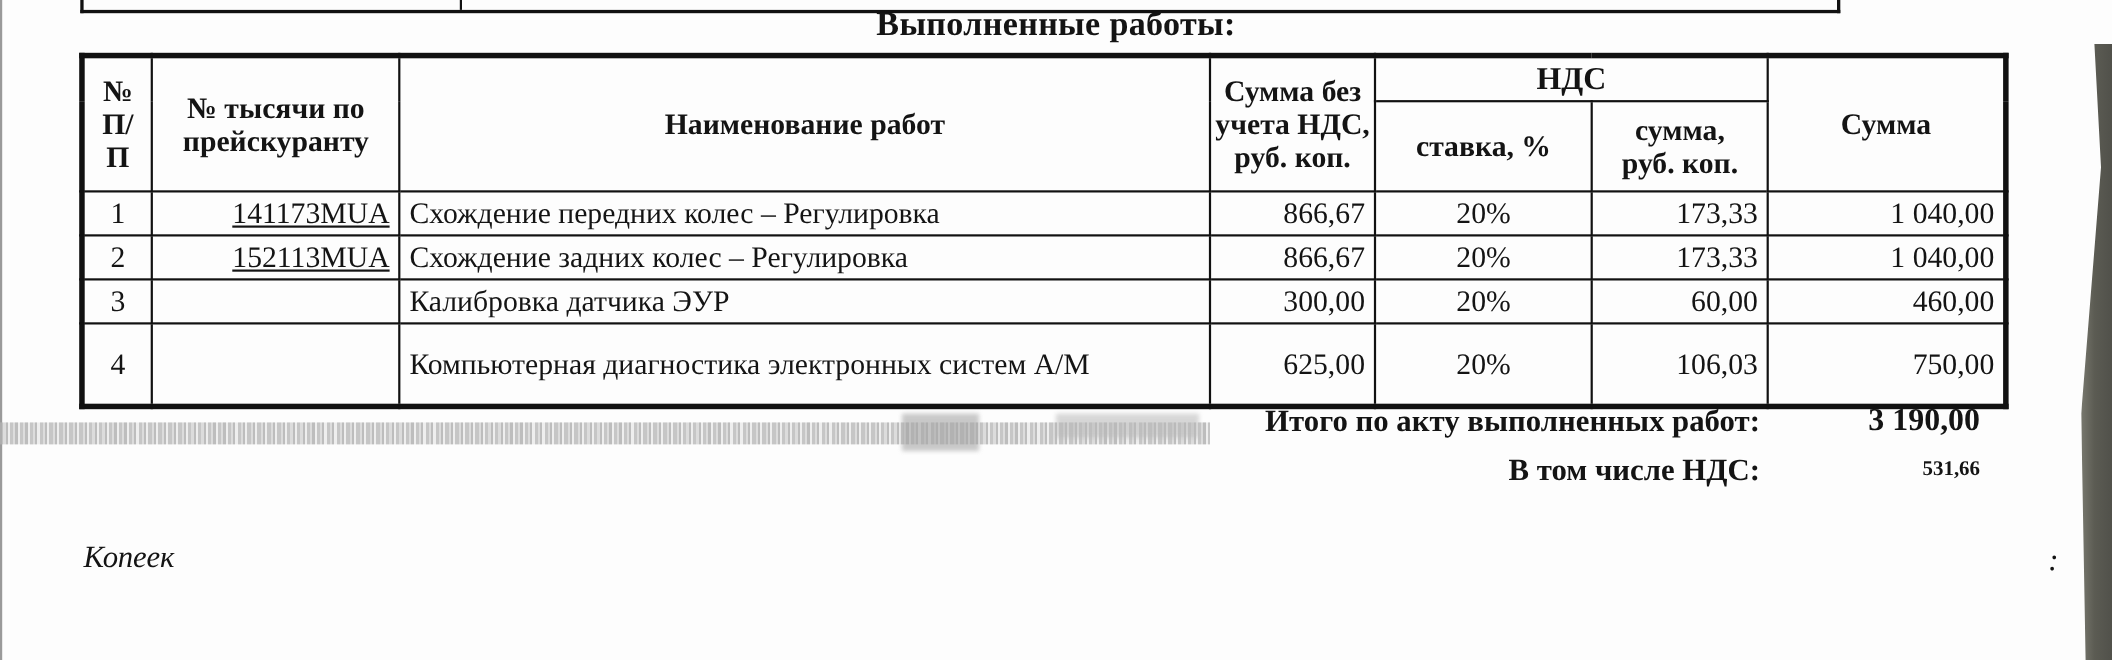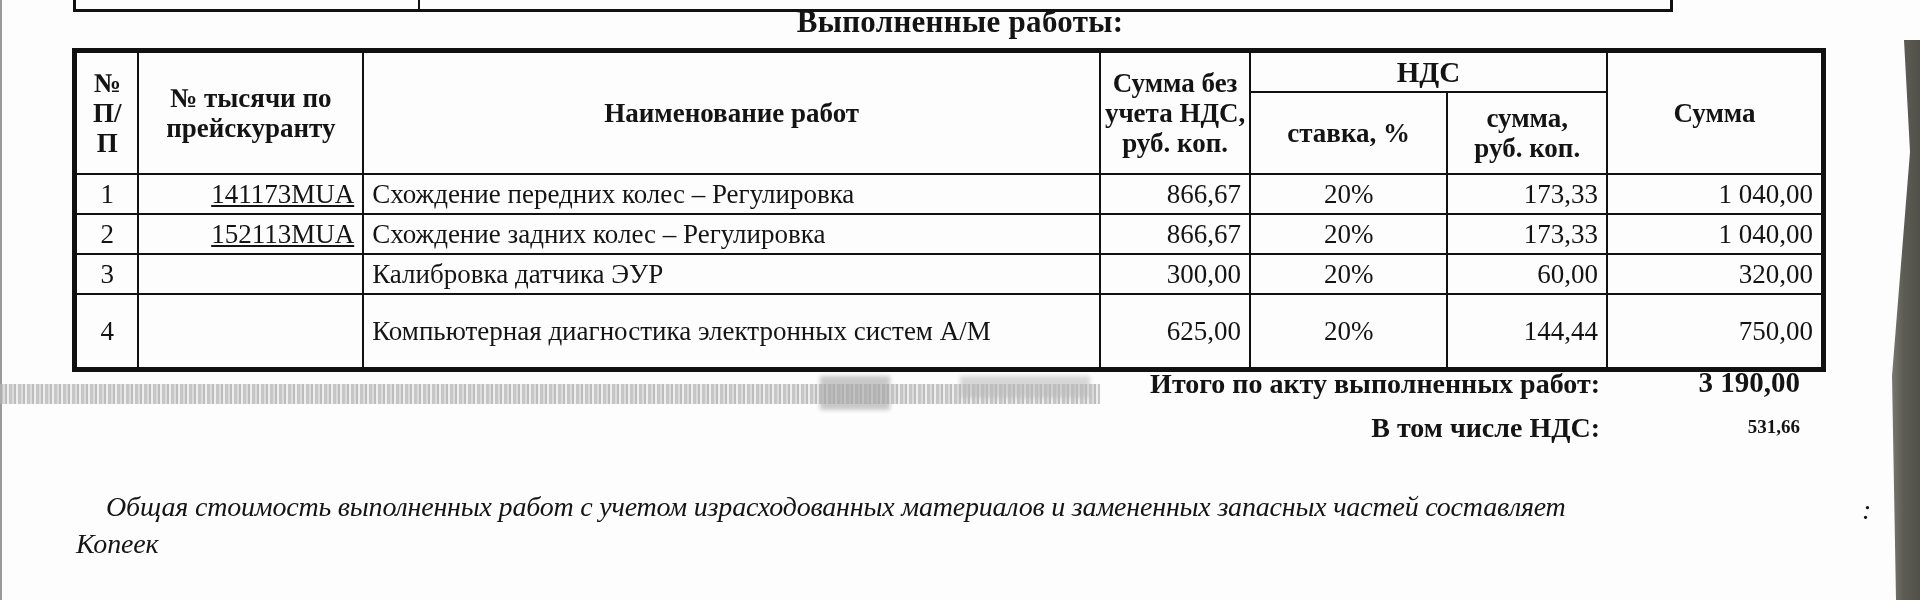--- a/index.html
+++ b/index.html
@@ -127,40 +127,39 @@
     <td class="c-it">173,33</td>
     <td class="c-it">1 040,00</td>
   </tr>
   <tr class="data-row">
     <td class="c-num">3</td>
     <td class="c-code"></td>
     <td class="c-name">Калибровка датчика ЭУР</td>
     <td class="c-amt">300,00</td>
     <td class="c-rate">20%</td>
     <td class="c-it">60,00</td>
-    <td class="c-it">320,00</td>
+    <td class="c-it">460,00</td>
   </tr>
   <tr class="data-row tall">
     <td class="c-num">4</td>
     <td class="c-code"></td>
     <td class="c-name">Компьютерная диагностика электронных систем А/М</td>
     <td class="c-amt">625,00</td>
     <td class="c-rate">20%</td>
-    <td class="c-it">144,44</td>
+    <td class="c-it">106,03</td>
     <td class="c-it">750,00</td>
   </tr>
 </tbody>
   </table>
 
 <div class="smudge"></div>
 <div class="smudge2"></div>
 <div class="smudge3"></div>
 
 <div class="totals tot-label1">Итого по акту выполненных работ:</div>
 <div class="totals tot-val1">3 190,00</div>
 <div class="totals tot-label2">В том числе НДС:</div>
 <div class="totals tot-val2">531,66</div>
 
 <div class="summary">
-  <div><span class="indent"></span><span>Общая стоимость выполненных работ с учетом израсходованных материалов и замененных запасных частей составляет</span></div>
   <div>Копеек</div>
 </div>
 <div class="colon-mark">:</div>
 
 </body></html>

